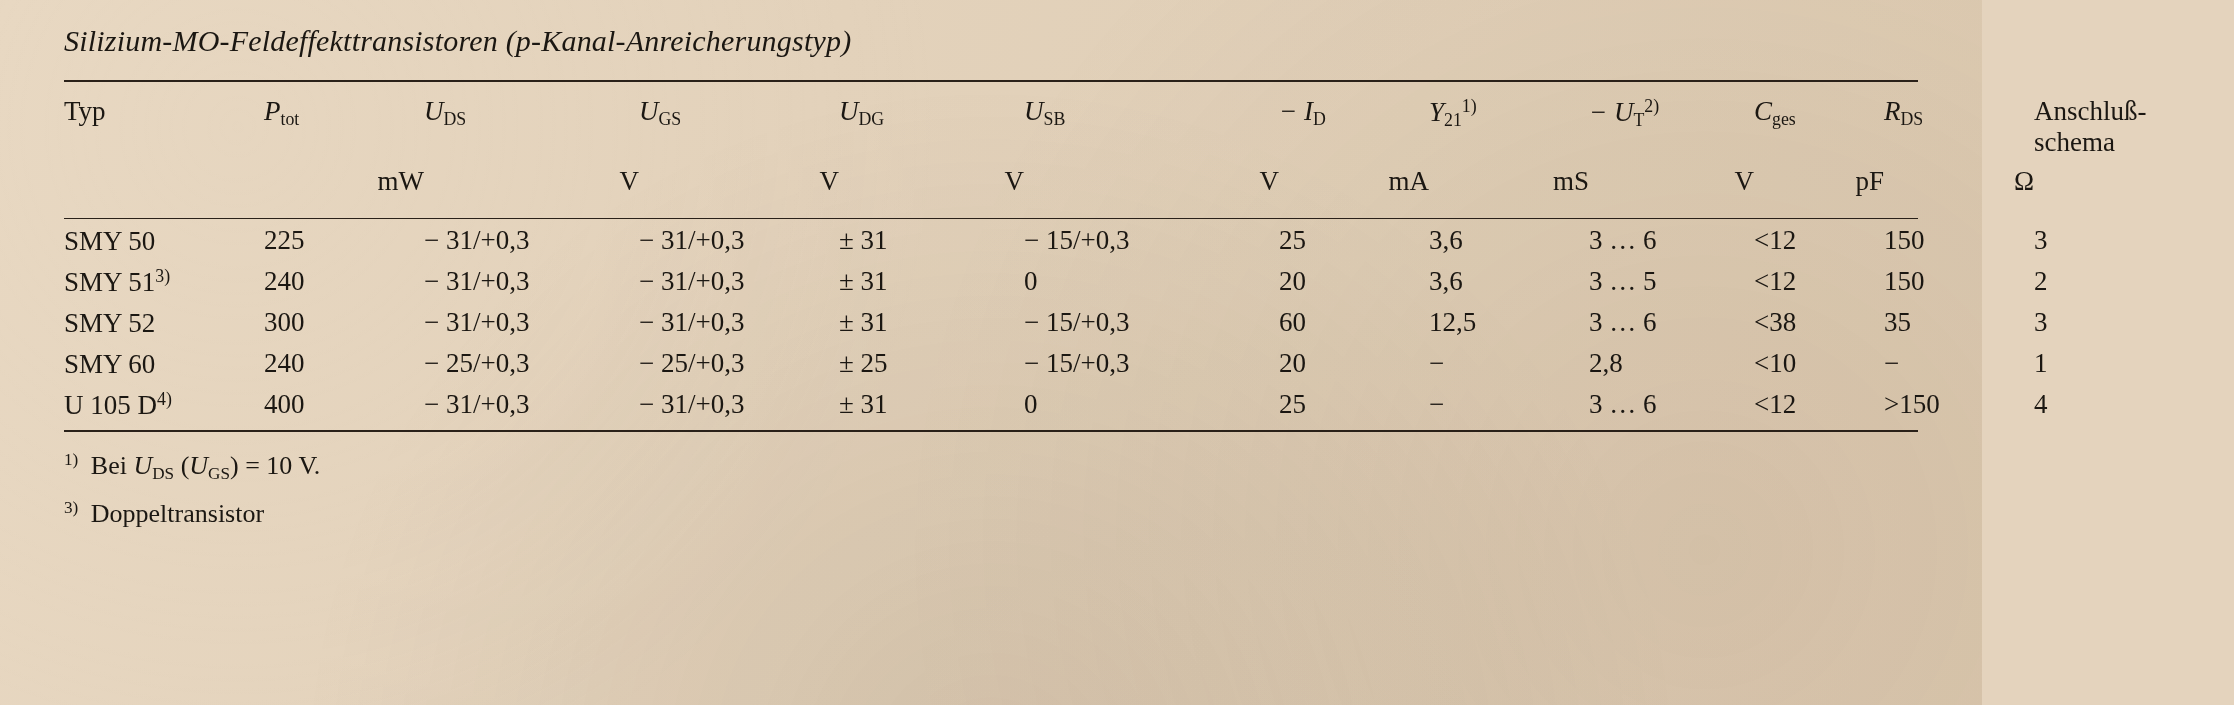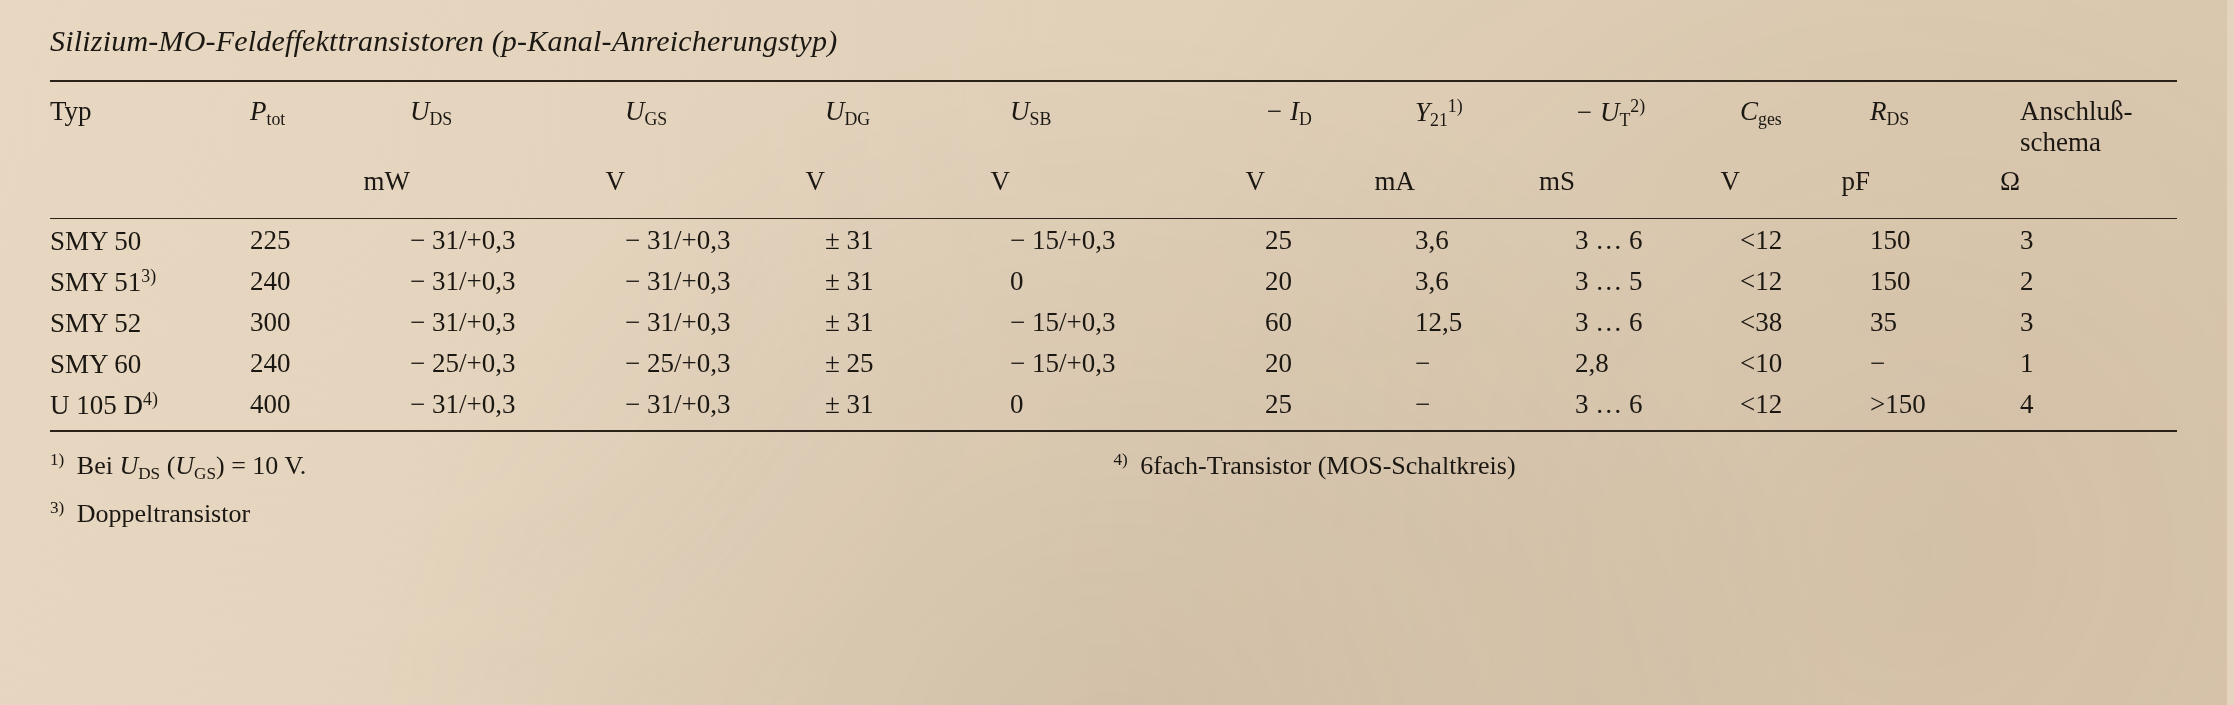--- a/index.html
+++ b/index.html
@@ -9,25 +9,25 @@
   }
   body {
     width: 2234px;
     height: 705px;
     font-family: "Liberation Serif", serif;
     color: #1b1712;
     overflow: hidden;
   }
   .page {
     position: relative;
-    width: 2227px;
+    width: 1982px;
     height: 705px;
     background: linear-gradient(110deg, #e8d8c2 0%, #e3d2bb 38%, #e0cfb7 65%, #dcc9b0 100%);
     box-sizing: border-box;
-    padding: 0 50px;
+    padding: 0 64px;
   }
   .grain {
     position: absolute;
     inset: 0;
     pointer-events: none;
     background:
       radial-gradient(circle at 12% 18%, rgba(255,255,255,0.22), rgba(255,255,255,0) 38%),
       radial-gradient(circle at 86% 78%, rgba(120,92,60,0.10), rgba(120,92,60,0) 45%),
       radial-gradient(circle at 50% 110%, rgba(90,66,40,0.12), rgba(90,66,40,0) 55%);
     mix-blend-mode: multiply;
@@ -265,19 +265,15 @@
         <span class="sym">U</span><sub>DS</sub>
         <span>(</span><span class="sym">U</span><sub>GS</sub><span>)</span>
         <span>= 10 V.</span>
       </div>
       <div class="fn-row">
         <sup class="fn-mark">3)</sup>
         <span>Doppeltransistor</span>
       </div>
     </div>
     <div class="fn-col">
-      <div class="fn-row">
-        <sup class="fn-mark">4)</sup>
-        <span>6fach-Transistor (MOS-Schaltkreis)</span>
-      </div>
     </div>
   </div>
 </div>
 
 </body></html>

